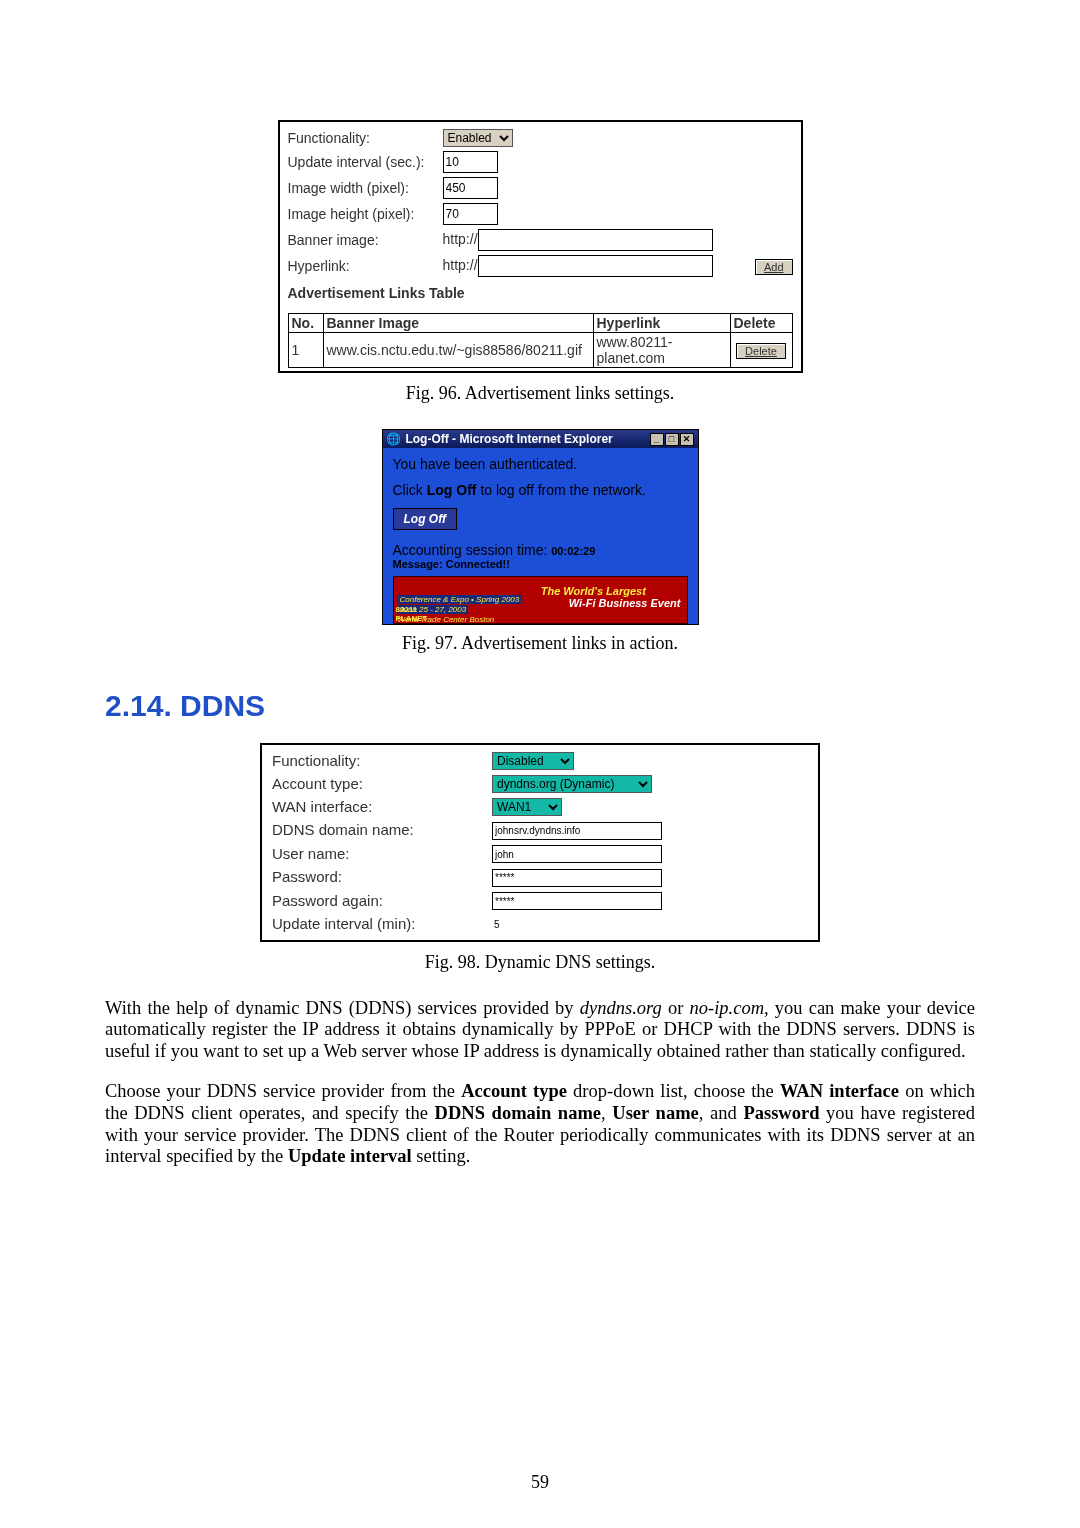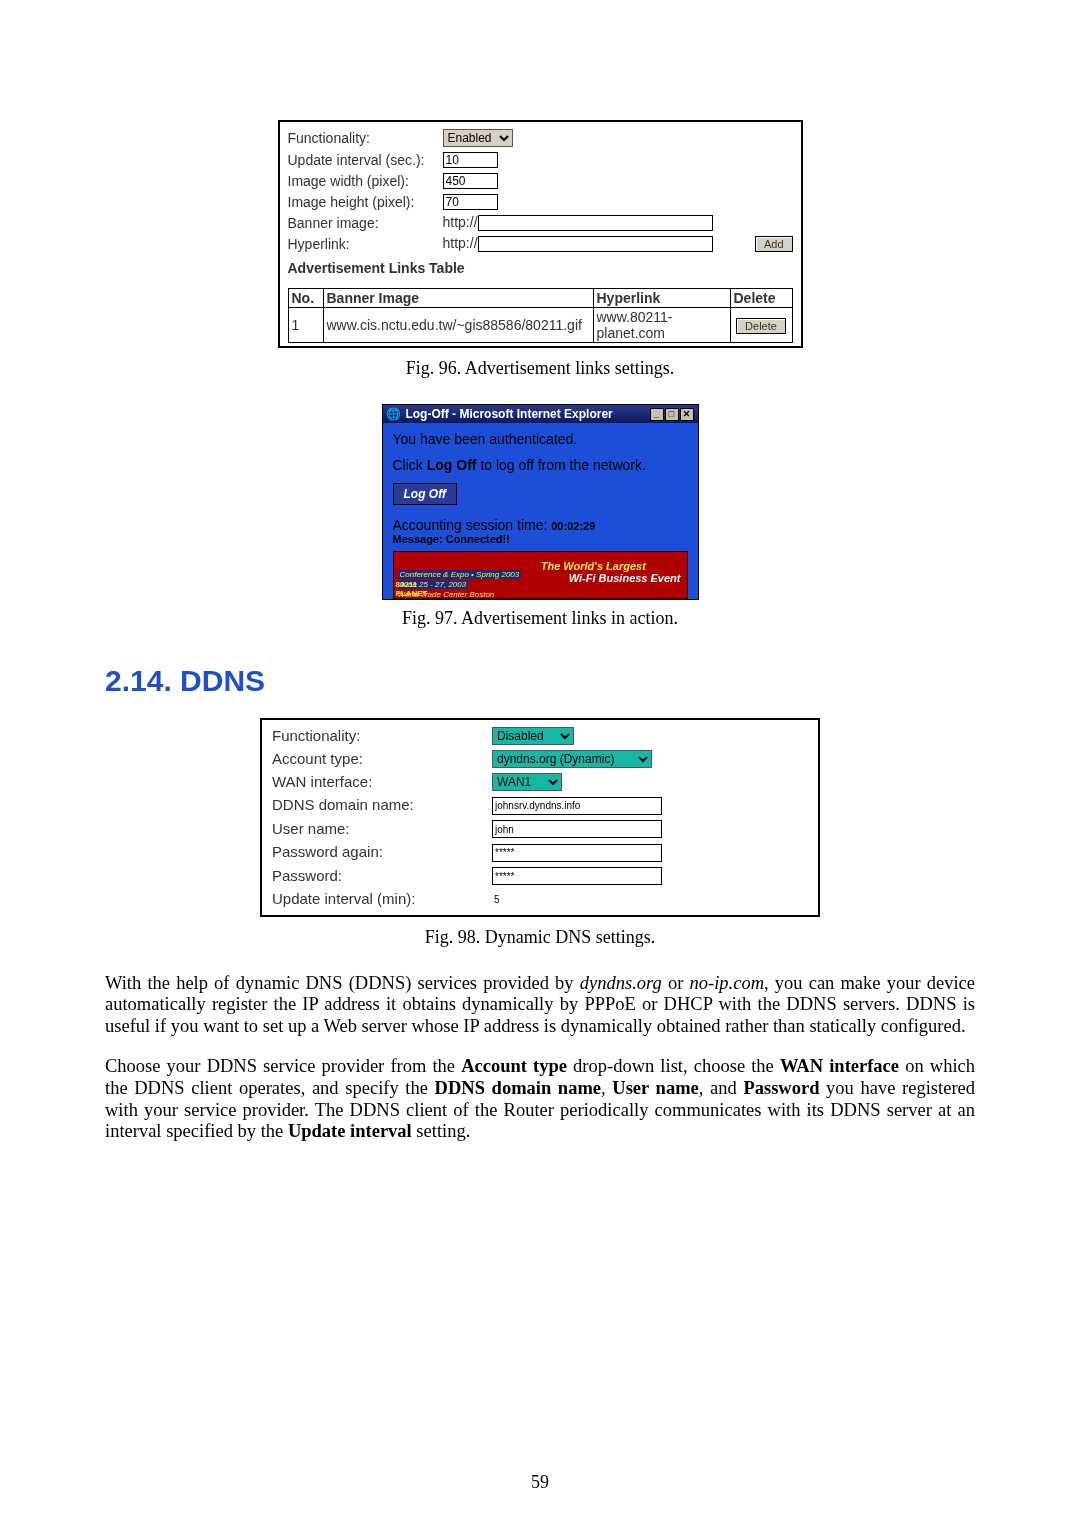--- a/index.html
+++ b/index.html
@@ -30,41 +30,42 @@
     box-sizing: border-box;
   }
   .fig96 table.form { width: 100%; border-collapse: collapse; }
   .fig96 table.form td { padding: 2px 0; vertical-align: middle; }
   .fig96 .lbl { width: 155px; }
   .f96-input {
     font-family: Arial, sans-serif;
     font-size: 12px;
     border: 1px solid #000;
     background: #fff;
-    height: 16px;
+    height: 22px;
     box-sizing: border-box;
     padding: 0 2px;
   }
   .f96-select {
     font-family: Arial, sans-serif;
     font-size: 12px;
     background: #d8d0c0;
     border: 1px solid #555;
     width: 70px;
     height: 18px;
   }
   .btn-old {
     display: inline-block;
     font-family: Arial, sans-serif;
     font-size: 11px;
     padding: 1px 8px;
     background: #d8d0c0;
     border: 1px solid #000;
     box-shadow: inset 1px 1px 0 #fff;
     cursor: pointer;
+    text-decoration: underline;
   }
   .fig96 .adv-title {
     margin-top: 6px;
     font-weight: bold;
     color: #333;
   }
   .fig96 table.adv {
     width: 100%;
     border-collapse: collapse;
     margin-top: 12px;
@@ -377,25 +378,25 @@
       </tr>
       <tr>
         <td class="lbl">DDNS domain name:</td>
         <td><input class="f98-input" value="johnsrv.dyndns.info" style=""></td>
       </tr>
       <tr>
         <td class="lbl">User name:</td>
         <td><input class="f98-input" value="john" style=""></td>
       </tr>
       <tr>
+        <td class="lbl">Password:</td>
+        <td><input class="f98-input" value="*****" style=""></td>
+      </tr>
+      <tr>
         <td class="lbl">Password again:</td>
-        <td><input class="f98-input" value="*****" style=""></td>
-      </tr>
-      <tr>
-        <td class="lbl">Password:</td>
         <td><input class="f98-input" value="*****" style=""></td>
       </tr>
       <tr>
         <td class="lbl">Update interval (min):</td>
         <td><input class="f98-input" style="border: none; width: 40px;" value="5"></td>
       </tr>
     </tbody>
       </table>
   </div>
   <div class="caption">Fig. 98. Dynamic DNS settings.</div>

